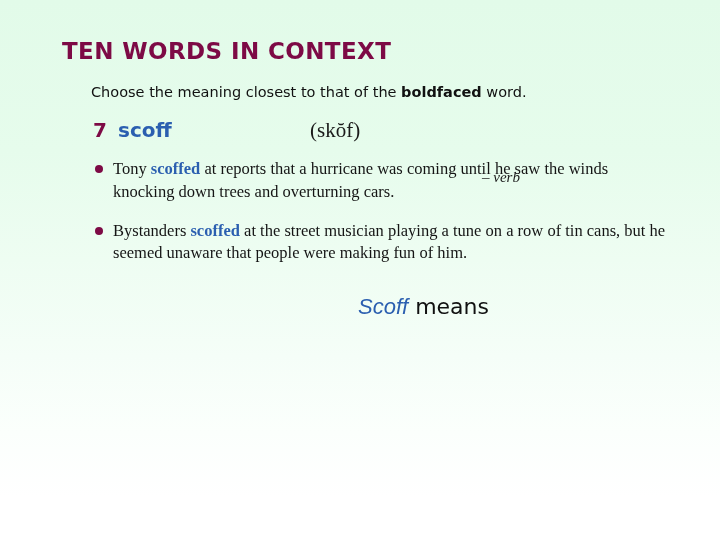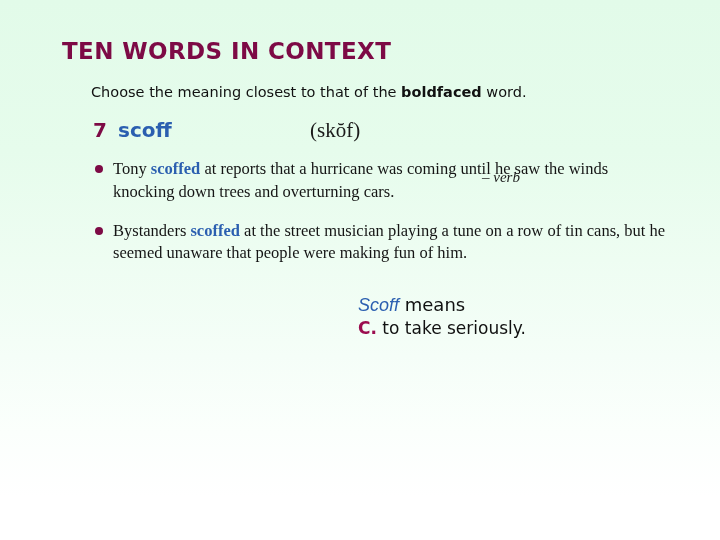--- a/index.html
+++ b/index.html
@@ -136,23 +136,23 @@
   }
 
   
   .answers {
     position: absolute;
     left: 358px;
     top: 294px;
     font-family: "DejaVu Sans", sans-serif;
   }
   .answers-prompt {
-    font-size: 18px;
+    font-size: 22px;
     color: #111111;
-    margin-bottom: 0;
+    margin-bottom: 8px;
     white-space: nowrap;
   }
   .answers-prompt .term {
     font-family: "Liberation Sans", sans-serif;
     font-style: italic;
     color: #2b5fb0;
     font-weight: normal;
   }
   .answer-option {
     font-size: 17px;
@@ -196,19 +196,16 @@
   </div>
 
   <div class="answers">
 
     <div class="answers-prompt">
       <span class="term">Scoff</span><span> means</span>
     </div>
 
 
 
-    <div class="answer-option">
-      <span class="letter">C.</span><span> to take seriously.</span>
-    </div>
 
   </div>
 
 </div>
 
 </body></html>

